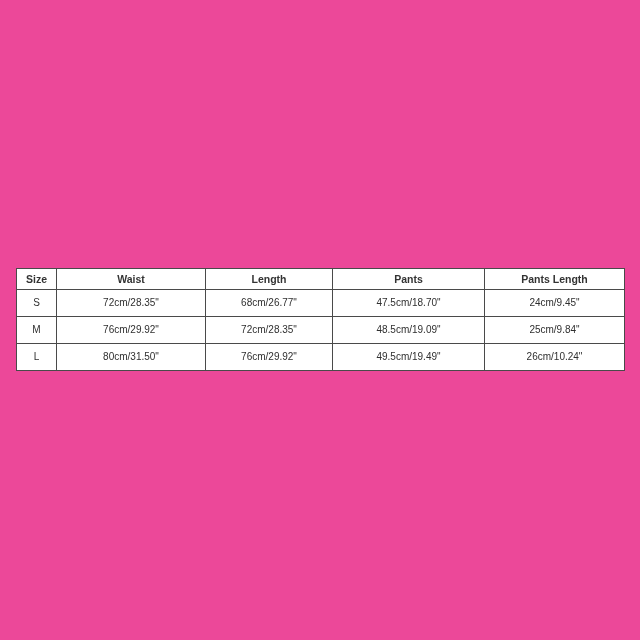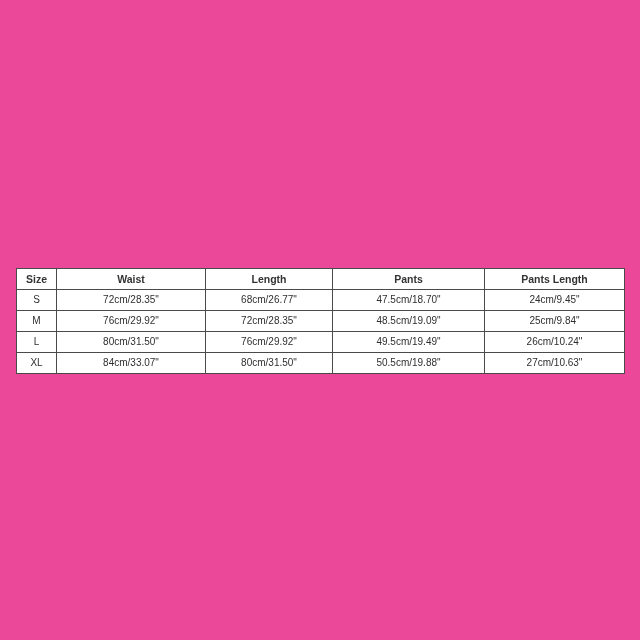--- a/index.html
+++ b/index.html
@@ -88,22 +88,15 @@
         <td>48.5cm/19.09"</td>
         <td>25cm/9.84"</td>
       </tr>
       <tr>
         <td>L</td>
         <td>80cm/31.50"</td>
         <td>76cm/29.92"</td>
         <td>49.5cm/19.49"</td>
         <td>26cm/10.24"</td>
       </tr>
-      <tr>
-        <td>XL</td>
-        <td>84cm/33.07"</td>
-        <td>80cm/31.50"</td>
-        <td>50.5cm/19.88"</td>
-        <td>27cm/10.63"</td>
-      </tr>
     </tbody>
   </table>
 </div>
 
 </body></html>

